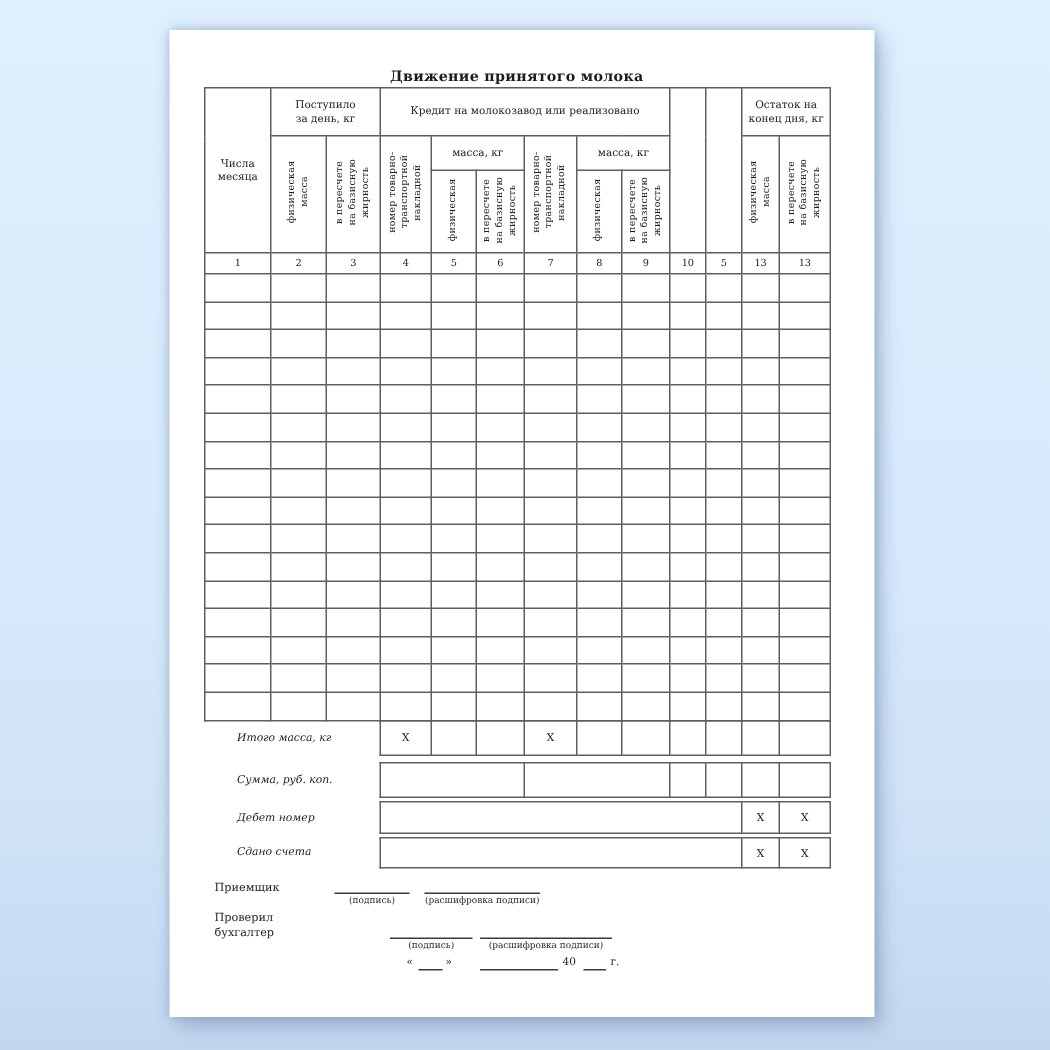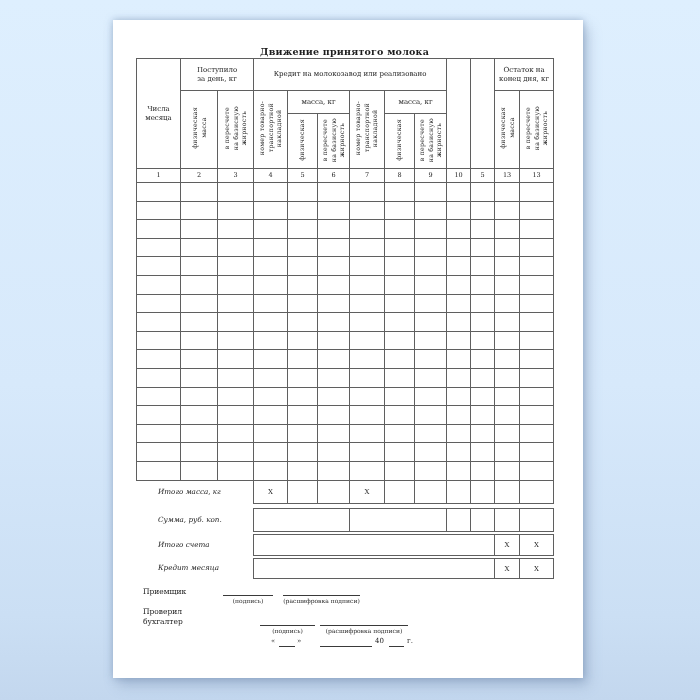--- a/index.html
+++ b/index.html
@@ -451,37 +451,37 @@
         <td></td>
         <td></td>
         <td></td>
         <td></td>
         <td></td>
         <td></td>
       </tr>
         </tbody>
     </table>
 
-    <div class="sum-label" id="lbl-debit">Итого счета</div>
+    <div class="sum-label" id="lbl-debit">Дебет номер</div>
     <table class="band" id="band-debit">
       <colgroup>
           <col style="width:241px">
           <col style="width:25px">
           <col style="width:34px">
         </colgroup>
       <tbody>
           <tr>
         <td></td>
         <td>X</td>
         <td>X</td>
       </tr>
         </tbody>
     </table>
 
-    <div class="sum-label" id="lbl-credit">Кредит месяца</div>
+    <div class="sum-label" id="lbl-credit">Сдано счета</div>
     <table class="band" id="band-credit">
       <colgroup>
           <col style="width:241px">
           <col style="width:25px">
           <col style="width:34px">
         </colgroup>
       <tbody>
           <tr>
         <td></td>
         <td>X</td>

